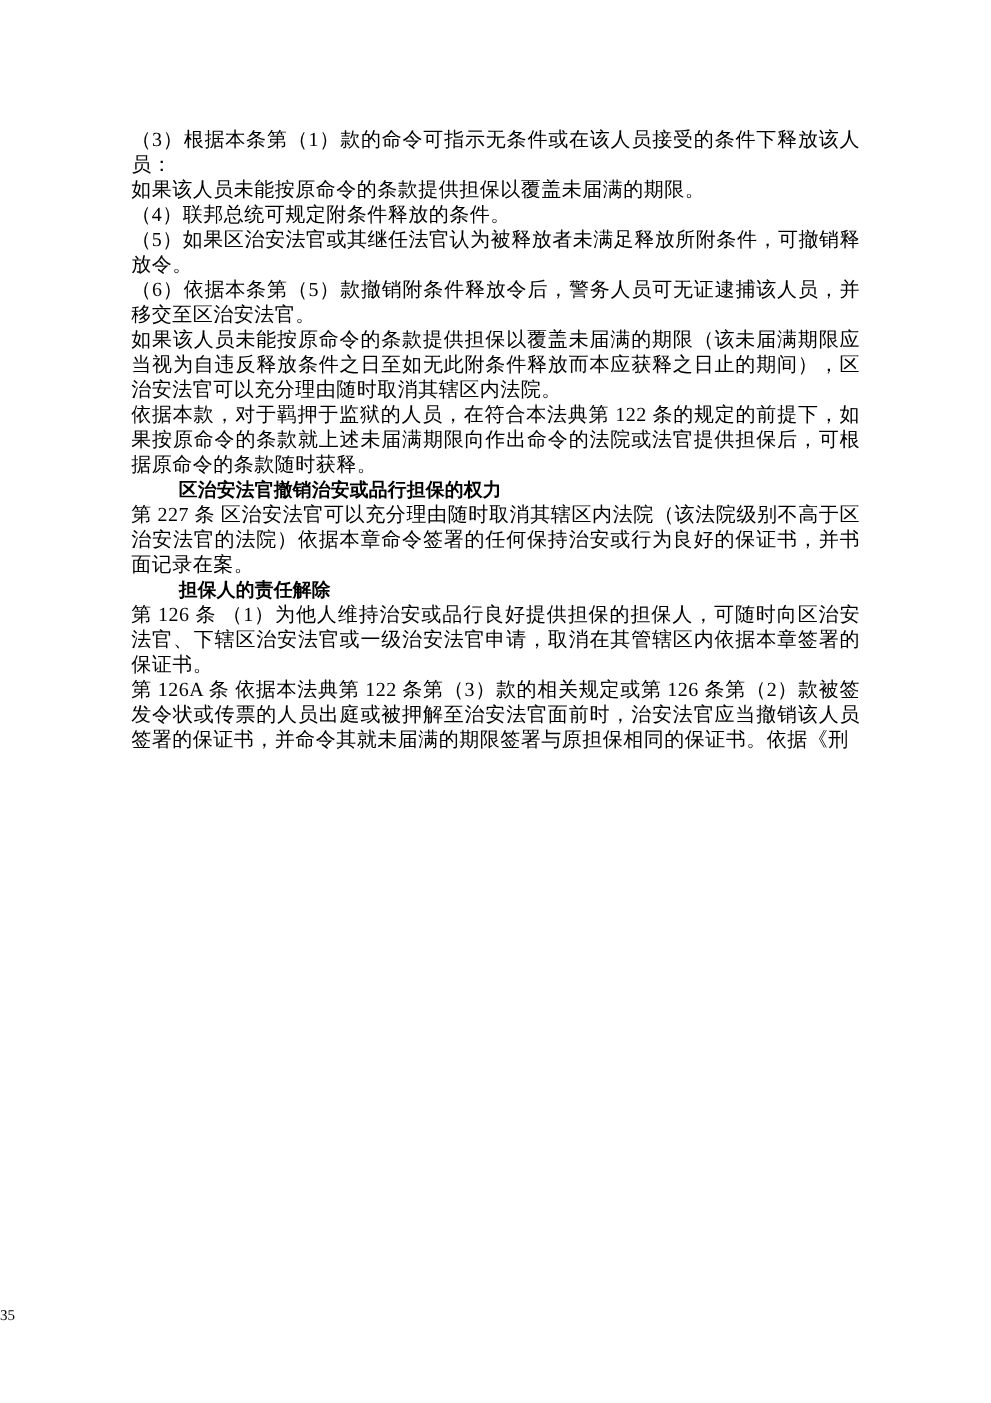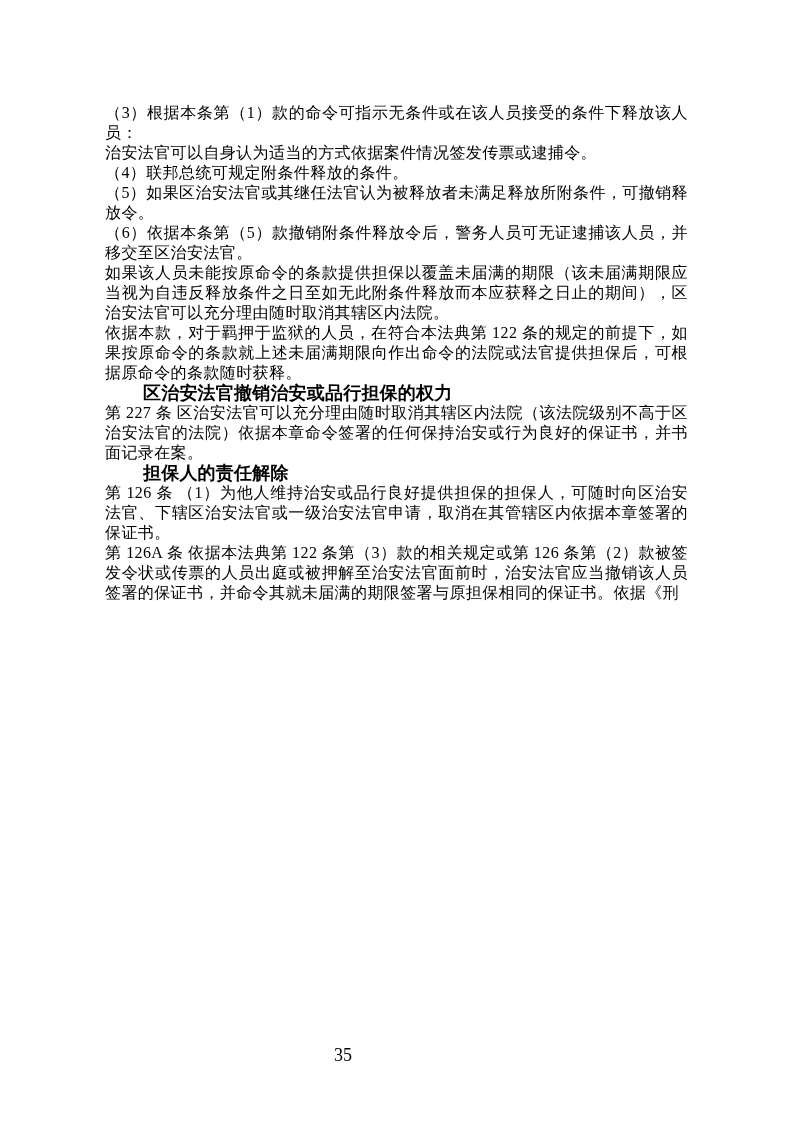--- a/index.html
+++ b/index.html
@@ -19,42 +19,42 @@
     top: 103px;
     width: 583px;
     font-size: 16px;
     line-height: 20px;
     letter-spacing: 0.4px;
     text-align: justify;
   }
   .content p { margin: 0; padding: 0; }
   p.heading {
     font-weight: 700;
-    font-size: 18px;
+    font-size: 15px;
     letter-spacing: 0.2px;
     text-align: left;
     text-indent: 38px;
   }
   .page-number {
     position: absolute;
     left: 0;
     top: 1045px;
     width: 686px;
-    text-align: center;
-    font-size: 18px;
+    text-align: left;
+    font-size: 12px;
     color: #000000;
   }
 </style>
 </head>
 <body>
 
 <div class="page">
   <div class="content">
     <p>（3）根据本条第（1）款的命令可指示无条件或在该人员接受的条件下释放该人员：</p>
-    <p>治安法官可以自身认为适当的方式依据案件情况签发传票或逮捕令。</p>
+    <p>如果该人员未能按原命令的条款提供担保以覆盖未届满的期限。</p>
     <p>（4）联邦总统可规定附条件释放的条件。</p>
     <p>（5）如果区治安法官或其继任法官认为被释放者未满足释放所附条件，可撤销释放令。</p>
     <p>（6）依据本条第（5）款撤销附条件释放令后，警务人员可无证逮捕该人员，并移交至区治安法官。</p>
     <p>如果该人员未能按原命令的条款提供担保以覆盖未届满的期限（该未届满期限应当视为自违反释放条件之日至如无此附条件释放而本应获释之日止的期间），区治安法官可以充分理由随时取消其辖区内法院。</p>
     <p>依据本款，对于羁押于监狱的人员，在符合本法典第 122 条的规定的前提下，如果按原命令的条款就上述未届满期限向作出命令的法院或法官提供担保后，可根据原命令的条款随时获释。</p>
     <p class="heading">区治安法官撤销治安或品行担保的权力</p>
     <p>第 227 条 区治安法官可以充分理由随时取消其辖区内法院（该法院级别不高于区治安法官的法院）依据本章命令签署的任何保持治安或行为良好的保证书，并书面记录在案。</p>
     <p class="heading">担保人的责任解除</p>
     <p>第 126 条 （1）为他人维持治安或品行良好提供担保的担保人，可随时向区治安法官、下辖区治安法官或一级治安法官申请，取消在其管辖区内依据本章签署的保证书。</p>
     <p>第 126A 条 依据本法典第 122 条第（3）款的相关规定或第 126 条第（2）款被签发令状或传票的人员出庭或被押解至治安法官面前时，治安法官应当撤销该人员签署的保证书，并命令其就未届满的期限签署与原担保相同的保证书。依据《刑</p>

